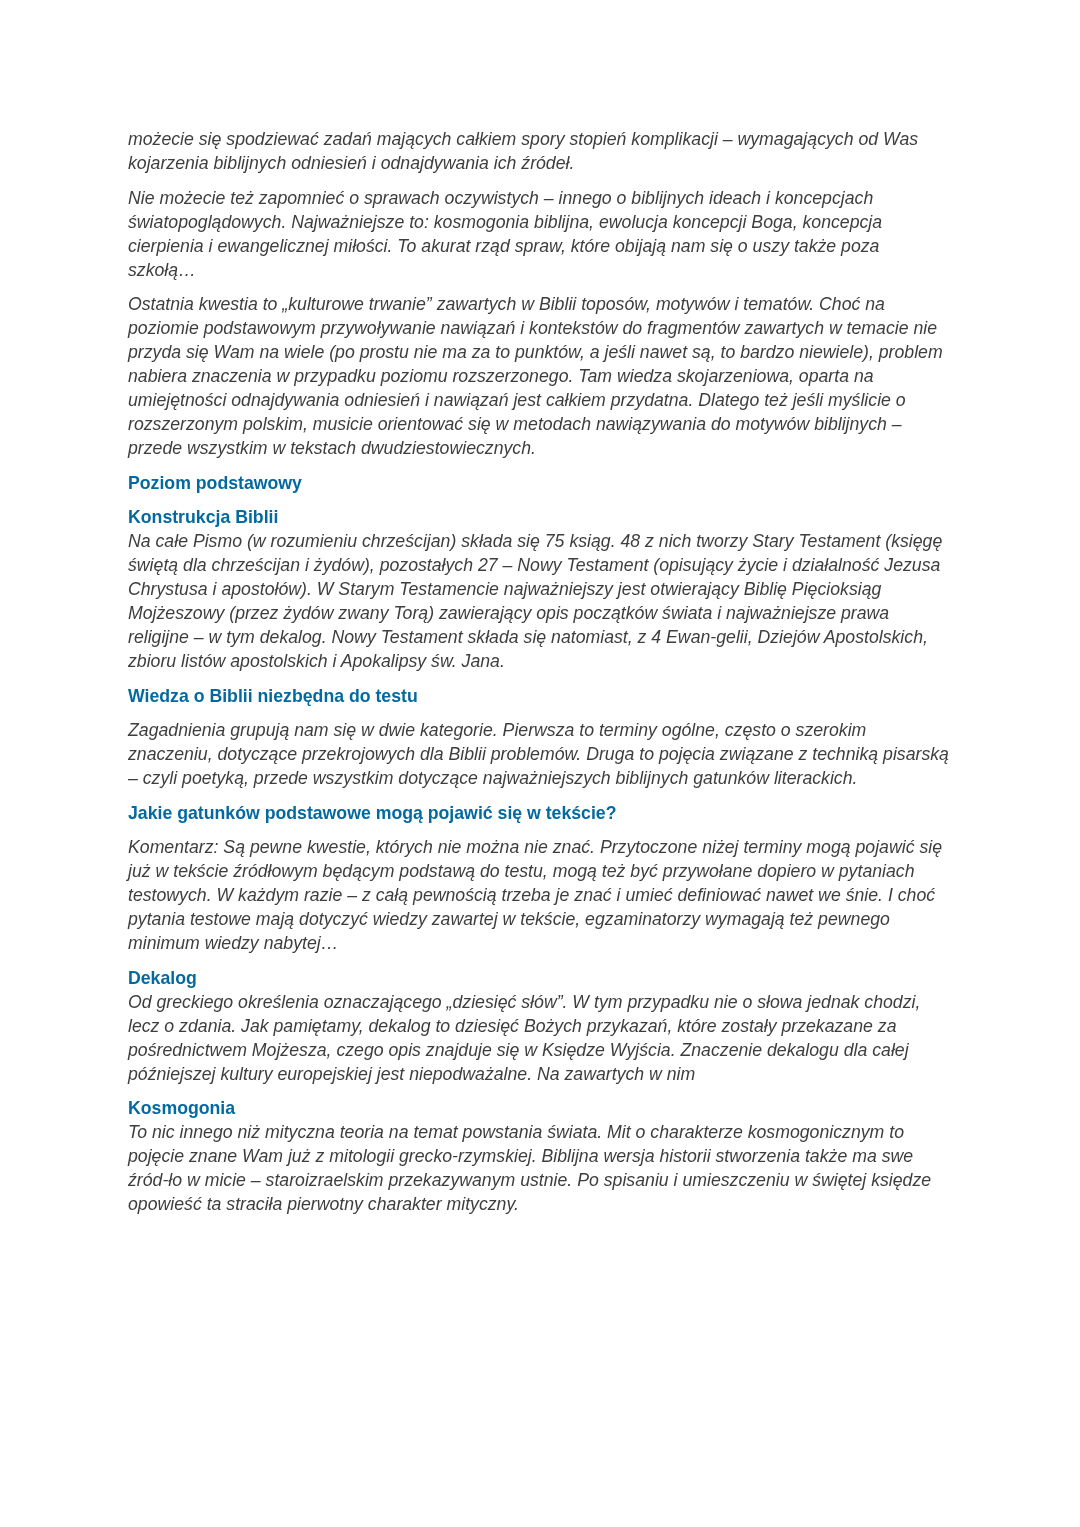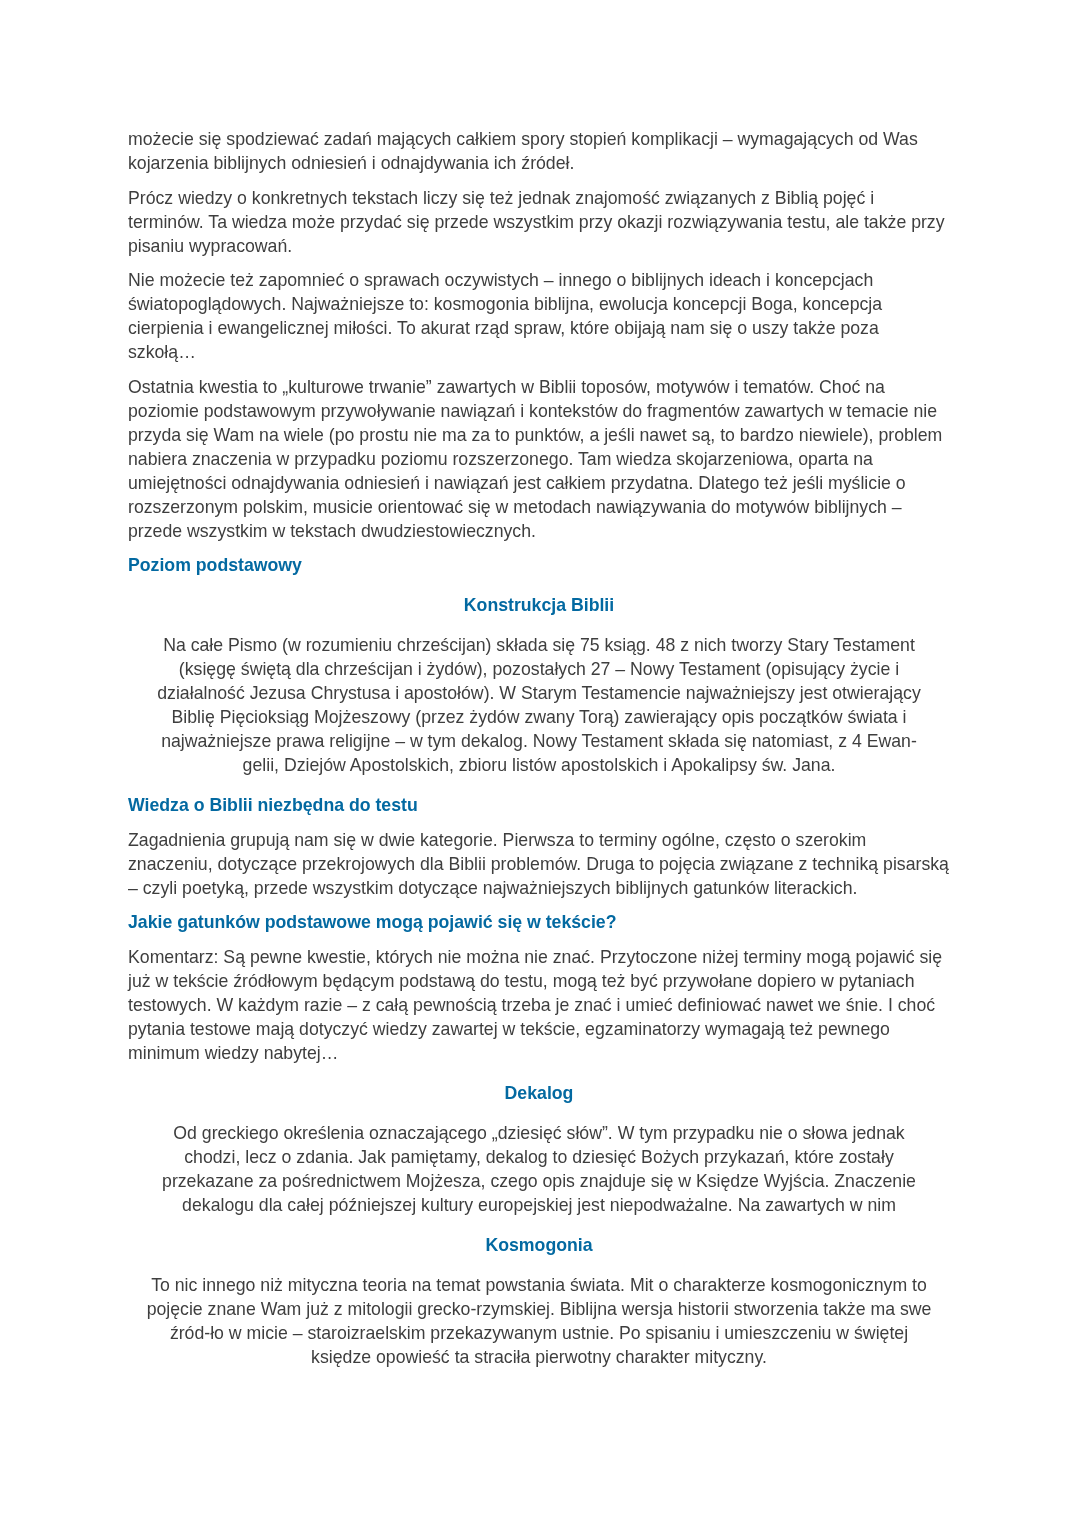--- a/index.html
+++ b/index.html
@@ -20,45 +20,44 @@
     left: 128px;
     top: 127px;
     width: 822px;
     color: #3e3e3e;
     font-size: 17.7px;
     line-height: 24px;
     text-align: left;
   }
   .page p {
     margin: 0 0 10.5px 0;
+    font-style: italic;
   }
   .heading {
     font-weight: bold;
     font-size: 17.7px;
     line-height: 24px;
     margin: 0 0 10.5px 0;
     color: #0369a1;
   }
   .titled-block {
     margin: 0 0 10.5px 0;
   }
   .titled-block .heading,
   .titled-block p {
-    margin: 16px;
-    text-align: center;
+    margin: 0;
   }
 </style>
 </head>
 <body>
 
 <div class="page">
 
   <p>możecie się spodziewać zadań mających całkiem spory stopień komplikacji – wymagających od Was kojarzenia biblijnych odniesień i odnajdywania ich źródeł.</p>
 
-  <p>Prócz wiedzy o konkretnych tekstach liczy się też jednak znajomość związanych z Biblią pojęć i terminów. Ta wiedza może przydać się przede wszystkim przy okazji rozwiązywania testu, ale także przy pisaniu wypracowań.</p>
 
   <p>Nie możecie też zapomnieć o sprawach oczywistych – innego o biblijnych ideach i koncepcjach światopoglądowych. Najważniejsze to: kosmogonia biblijna, ewolucja koncepcji Boga, koncepcja cierpienia i ewangelicznej miłości. To akurat rząd spraw, które obijają nam się o uszy także poza szkołą…</p>
 
   <p>Ostatnia kwestia to „kulturowe trwanie” zawartych w Biblii toposów, motywów i tematów. Choć na poziomie podstawowym przywoływanie nawiązań i kontekstów do fragmentów zawartych w temacie nie przyda się Wam na wiele (po prostu nie ma za to punktów, a jeśli nawet są, to bardzo niewiele), problem nabiera znaczenia w przypadku poziomu rozszerzonego. Tam wiedza skojarzeniowa, oparta na umiejętności odnajdywania odniesień i nawiązań jest całkiem przydatna. Dlatego też jeśli myślicie o rozszerzonym polskim, musicie orientować się w metodach nawiązywania do motywów biblijnych – przede wszystkim w tekstach dwudziestowiecznych.</p>
 
   <div class="heading">Poziom podstawowy</div>
 
   <div class="titled-block">
     <div class="heading">Konstrukcja Biblii</div>
     <p>Na całe Pismo (w rozumieniu chrześcijan) składa się 75 ksiąg. 48 z nich tworzy Stary Testament (księgę świętą dla chrześcijan i żydów), pozostałych 27 – Nowy Testament (opisujący życie i działalność Jezusa Chrystusa i apostołów). W Starym Testamencie najważniejszy jest otwierający Biblię Pięcioksiąg Mojżeszowy (przez żydów zwany Torą) zawierający opis początków świata i najważniejsze prawa religijne – w tym dekalog. Nowy Testament składa się natomiast, z 4 Ewan-gelii, Dziejów Apostolskich, zbioru listów apostolskich i Apokalipsy św. Jana.</p>

